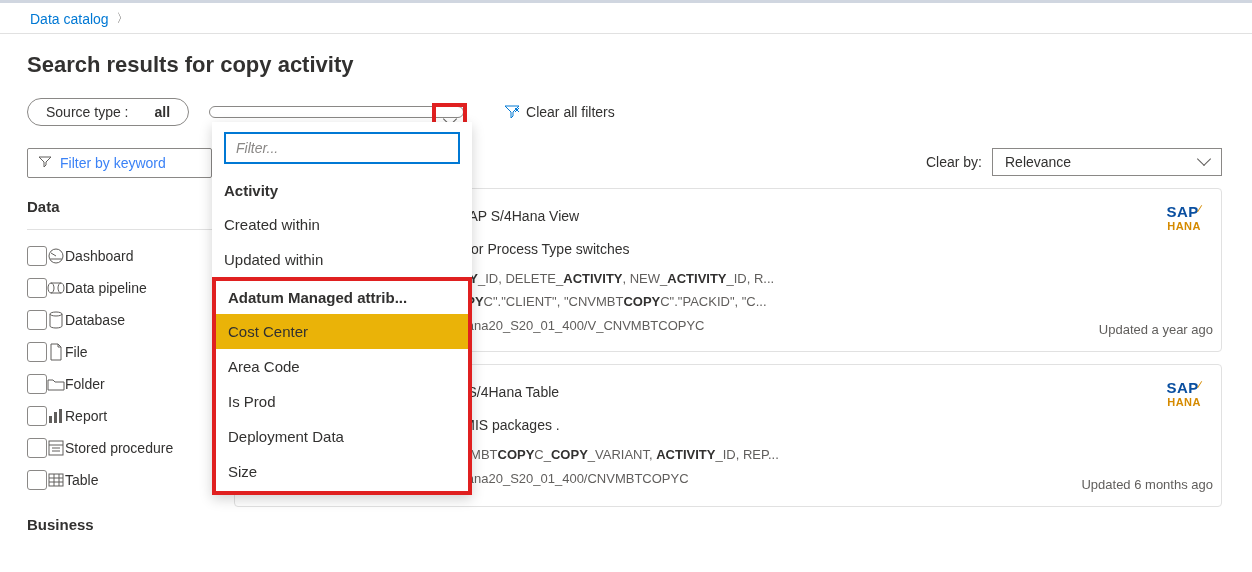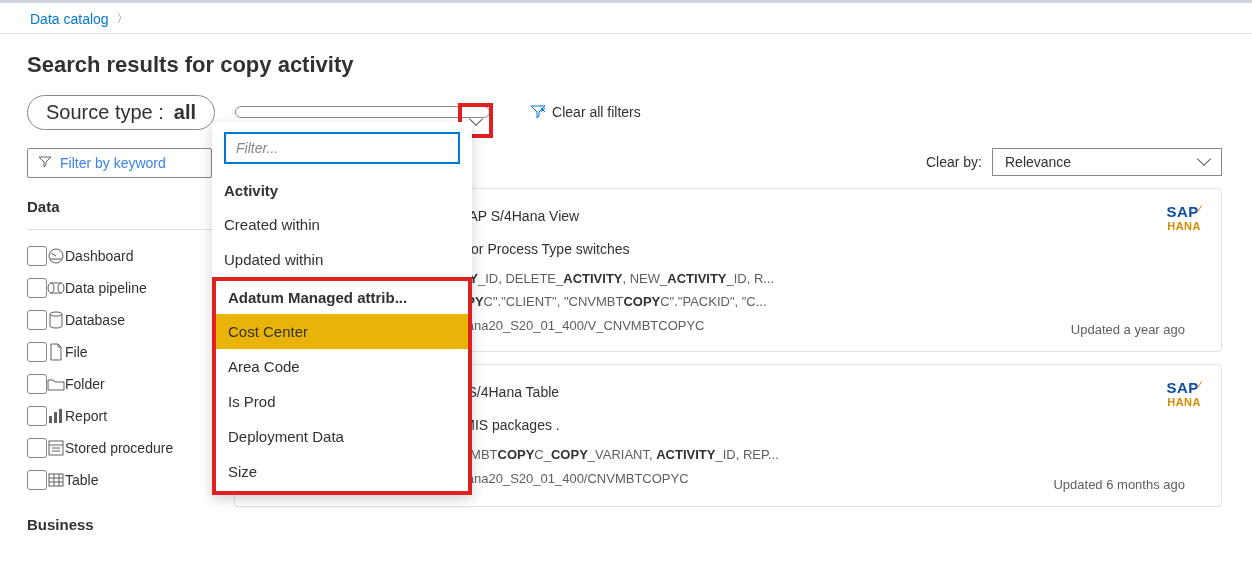--- a/index.html
+++ b/index.html
@@ -9,21 +9,21 @@
   
   .crumb-bar { border-top:3px solid #d0d6e0; border-bottom:1px solid #e1e1e1; padding: 7px 30px 6px 30px; display:flex; align-items:center; gap:8px;}
   .crumb-link { color:#0078d4; font-size:14px; }
   .crumb-sep { color:#605e5c; font-size:12px; }
 
   
   .title { font-size:22px; font-weight:600; padding: 18px 30px 14px 27px; }
 
   
   .pill-row { display:flex; align-items:center; gap:20px; padding: 0 30px 0 27px; position:relative; height:40px; }
-  .pill { border:1px solid #8a8886; border-radius:18px; padding:5px 18px; font-size:20px; display:flex; align-items:center; gap:10px; background:#fff;}
+  .pill { border:1px solid #8a8886; border-radius:18px; padding:5px 18px; font-size:14px; display:flex; align-items:center; gap:26px; background:#fff;}
   .pill.dropdown { width:255px; justify-content:space-between; position:relative; }
   .dd-hit { width:35px; height:35px; border:4px solid #e02020; position:absolute; right:-4px; top:-4px; display:flex; align-items:center; justify-content:center;}
   .chev { display:inline-block; width:10px; height:10px; border-right:1px solid #605e5c; border-bottom:1px solid #605e5c; transform:rotate(45deg); margin-bottom:4px;}
   .clear-f { display:flex; align-items:center; gap:8px; color:#323130; margin-left:20px;}
   .funnel { width:14px; height:14px; position:relative; }
   .funnel svg { display:block;}
   
   
   .dd-panel { position:absolute; top:30px; left:212px; width:260px; background:#fff; box-shadow:0 4px 12px rgba(0,0,0,0.18); z-index:10; padding:10px 0 0 0;}
   .dd-filter { margin:0 12px 10px 12px; border:2px solid #0078d4; padding:6px 10px; width:calc(100% - 24px); font-size:14px; outline:none;}
@@ -55,21 +55,21 @@
   
   .card { border:1px solid #e1e1e1; border-radius:4px; padding:16px 36px 14px 20px; margin-bottom:12px; position:relative;}
   .card-head { display:flex; align-items:center; gap:12px; flex-wrap:wrap;}
   .card-title { color:#0060b0; font-size:19px; font-weight:700;}
   .card-type { font-size:14px; display:flex; align-items:center; gap:6px;}
   .sap-badge { position:absolute; right:20px; top:14px; text-align:right;}
   .sap-logo { color:#0a4fa0; font-weight:700; font-size:15px; letter-spacing:0.5px;}
   .sap-sub { color:#d58a00; font-size:11px; font-weight:600; letter-spacing:0.5px;}
   .card-desc { margin:14px 0 10px 0; font-size:14px;}
   .card-line { font-size:13px; color:#605e5c; line-height:1.8;}
-  .card-foot { position:absolute; right:36px; bottom:14px; font-size:13px; color:#605e5c;}
+  .card-foot { position:absolute; right:8px; bottom:14px; font-size:13px; color:#605e5c;}
   b { font-weight:700; color:#323130;}
   .thin-icon { stroke:#605e5c; fill:none; stroke-width:1;}
 </style>
 </head>
 <body>
 
 <div class="page">
 
   <div class="crumb-bar">
     <span class="crumb-link">Data catalog</span>

